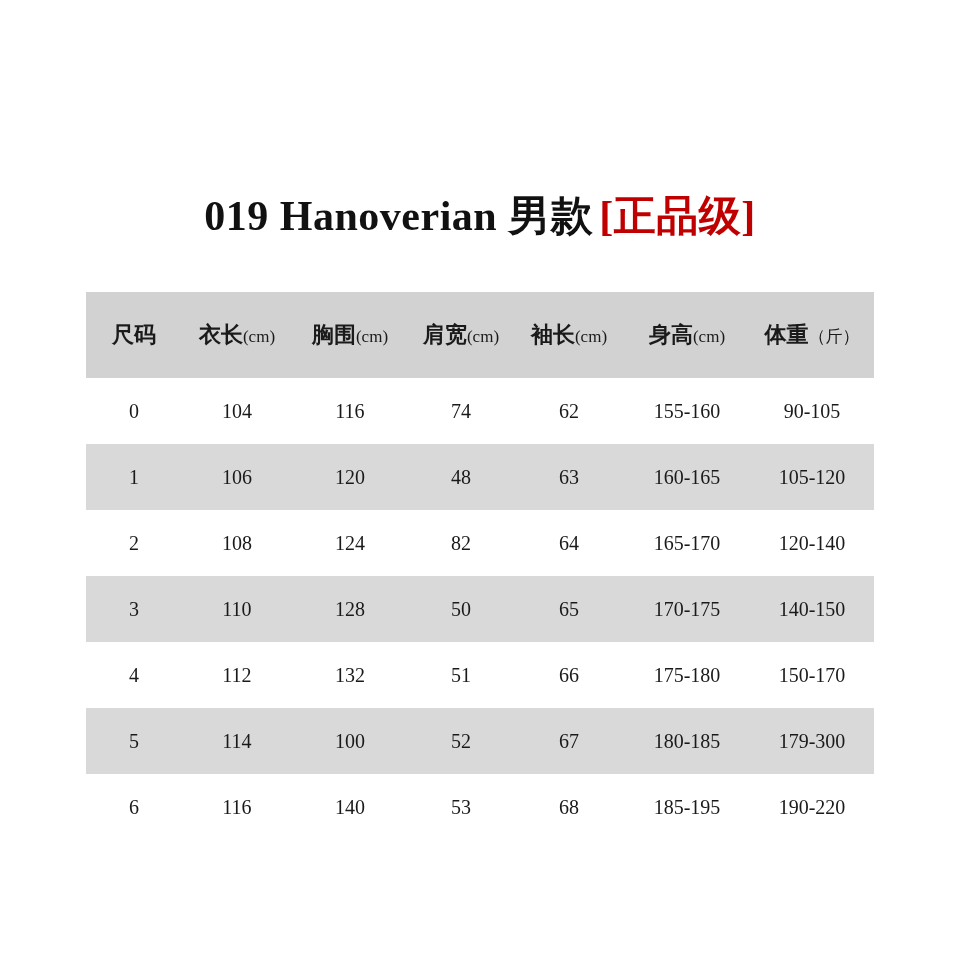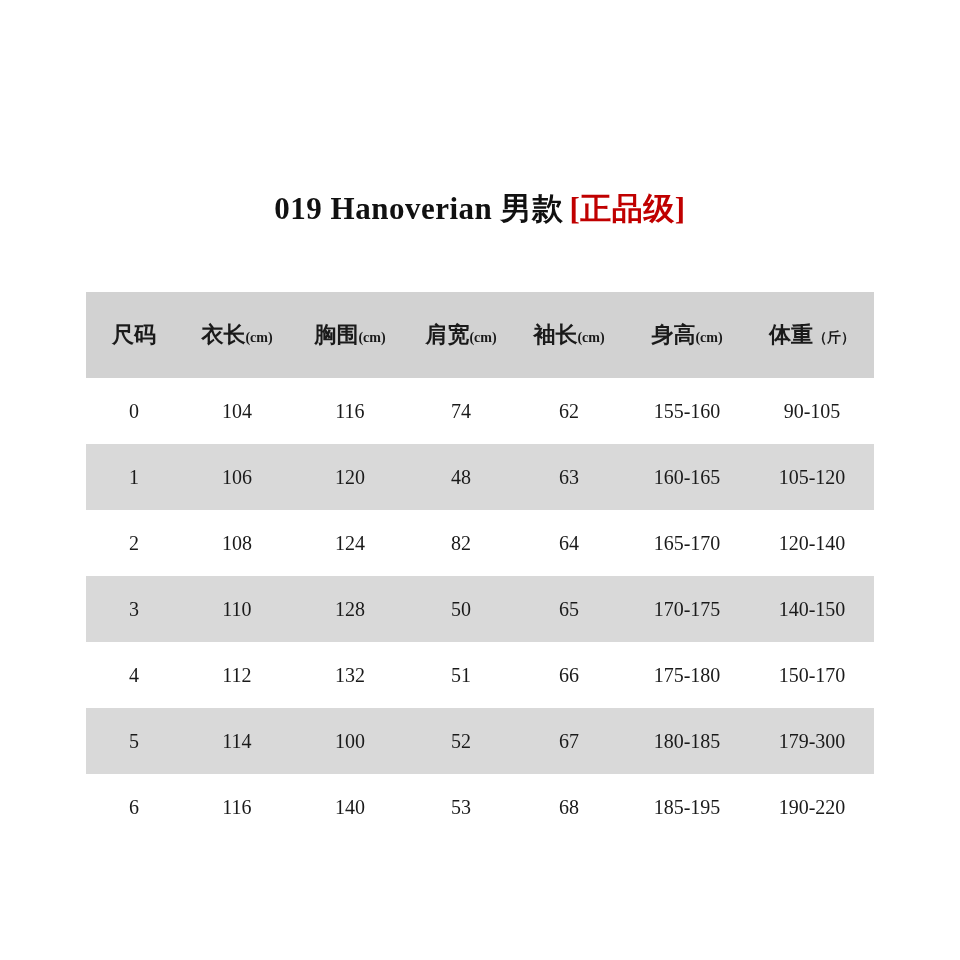--- a/index.html
+++ b/index.html
@@ -19,21 +19,21 @@
     width: 960px;
     height: 960px;
     box-sizing: border-box;
   }
   .title {
     position: absolute;
     top: 188px;
     left: 0;
     width: 960px;
     text-align: center;
-    font-size: 31px;
+    font-size: 42px;
     font-weight: bold;
     letter-spacing: 0.5px;
     white-space: nowrap;
   }
   .title .title-main {
     color: #111111;
   }
   .title .title-tag {
     color: #c00000;
     margin-left: 6px;
@@ -58,22 +58,22 @@
     padding: 8px;
   }
   table.size-table thead th {
     background: #d2d2d2;
     height: 70px;
     font-weight: bold;
     font-size: 22px;
     color: #1a1a1a;
   }
   table.size-table thead th .unit {
-    font-size: 14px;
-    font-weight: bold;
+    font-size: 17px;
+    font-weight: normal;
   }
   table.size-table tbody tr {
     height: 66px;
   }
   table.size-table tbody tr.row-alt {
     background: #d9d9d9;
   }
   table.size-table tbody tr.row-plain {
     background: #ffffff;
   }

